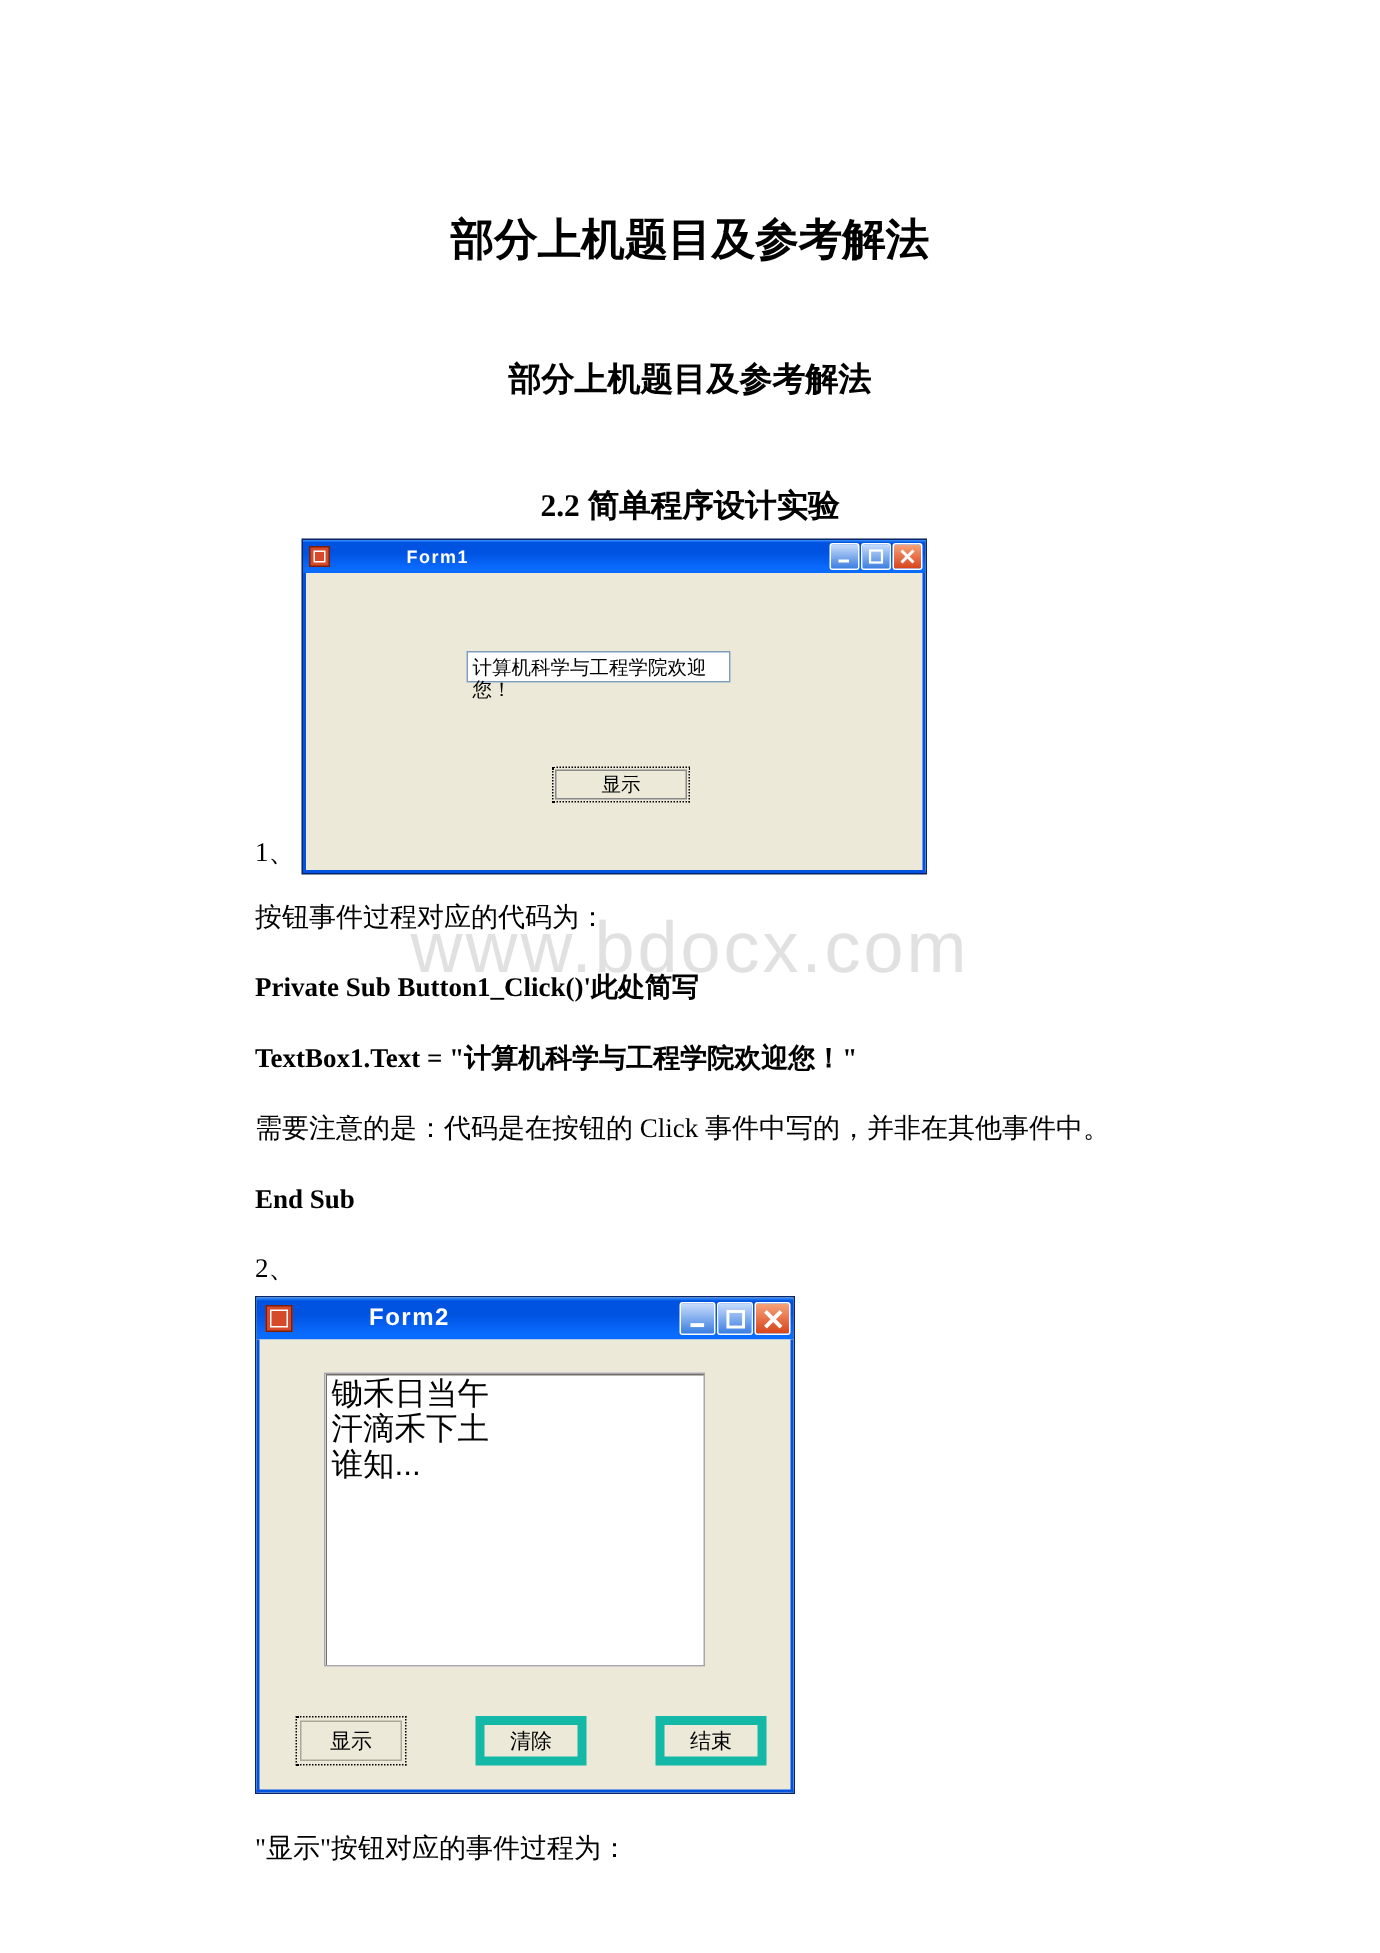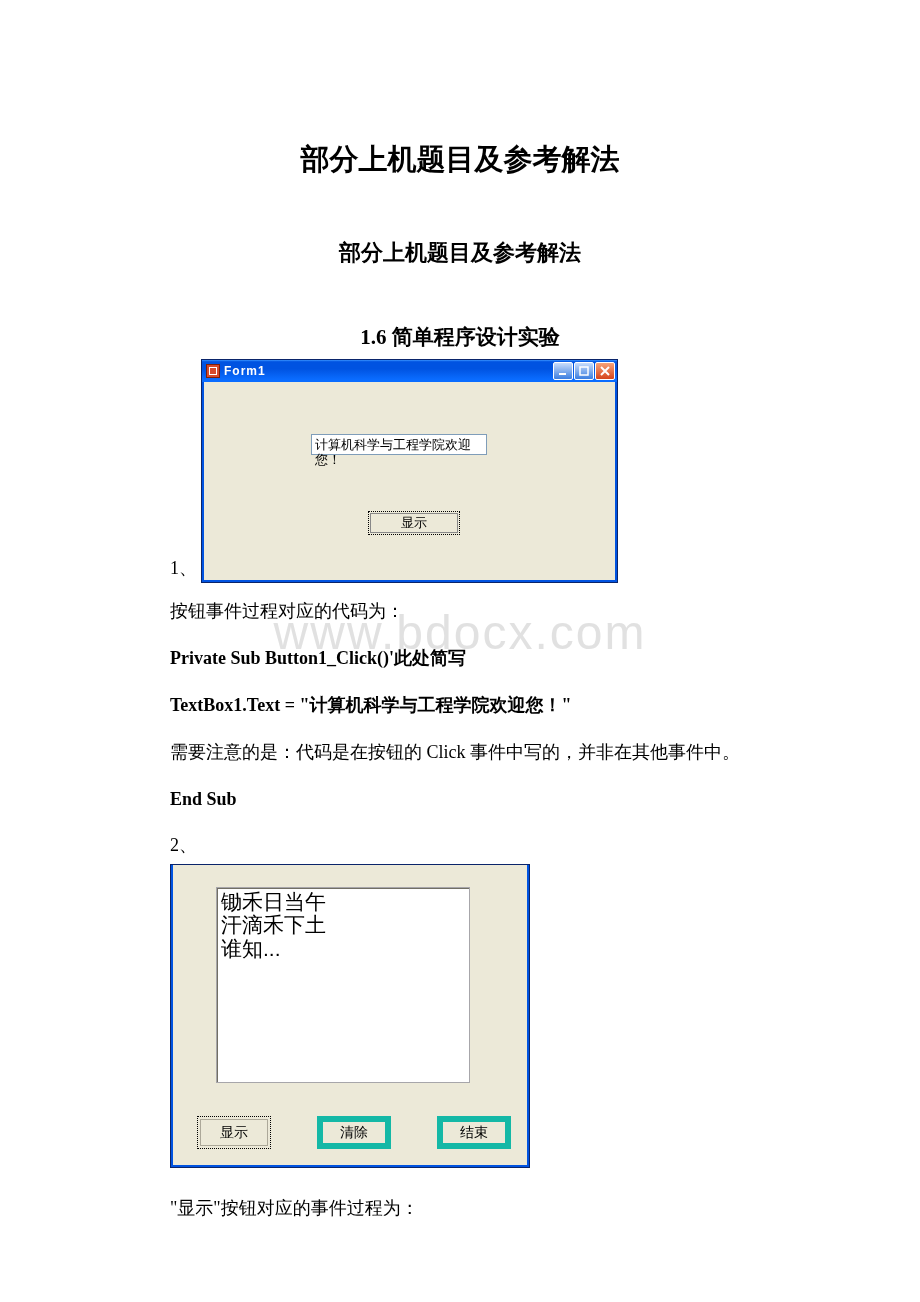--- a/index.html
+++ b/index.html
@@ -81,21 +81,21 @@
     border: 1px solid #7a1f0a;
     position: relative;
   }
   .xp-icon.big { width: 18px; height: 18px; }
   .xp-icon::after {
     content: "";
     position: absolute;
     left: 2px; top: 2px; right: 2px; bottom: 2px;
     border: 1px solid #fff;
   }
-  .xp-title-text { flex: 1; letter-spacing: 1px; }
+  .xp-title-text { flex: 1; letter-spacing: 1px; margin-left: 47px; }
   .xp-btns { display: flex; gap: 1px; }
   .xp-btn {
     width: 20px; height: 18px;
     background: linear-gradient(to bottom, #c9ddfb, #3b7ee0);
     border: 1px solid #fff;
     border-radius: 2px;
     display: flex; align-items: center; justify-content: center;
     color: #fff;
     font-family: Arial;
     font-size: 11px;
@@ -181,21 +181,21 @@
 </style>
 </head>
 <body>
 
 <div class="watermark">www.bdocx.com</div>
 
 <div class="content">
 
   <h1 class="title">部分上机题目及参考解法</h1>
   <h2 class="subtitle">部分上机题目及参考解法</h2>
-  <h3 class="section">1.6 简单程序设计实验</h3>
+  <h3 class="section">2.2 简单程序设计实验</h3>
 
   <div class="row1">
     <span class="numlabel">1、</span>
 
     <div class="xp-window form1">
       <div class="xp-titlebar">
         <span class="xp-icon"></span>
         <span class="xp-title-text">Form1</span>
         <div class="xp-btns">
           <div class="xp-btn">
@@ -224,20 +224,41 @@
 
   <div class="para">按钮事件过程对应的代码为：</div>
   <div class="para code"> Private Sub Button1_Click()'此处简写</div>
   <div class="para code"> TextBox1.Text = "计算机科学与工程学院欢迎您！"</div>
   <div class="para">需要注意的是：代码是在按钮的 Click 事件中写的，并非在其他事件中。</div>
   <div class="para code">End Sub</div>
   <div class="para">2、</div>
 
   
   <div class="xp-window form2">
+    <div class="xp-titlebar big">
+      <span class="xp-icon big"></span>
+      <span class="xp-title-text">Form2</span>
+      <div class="xp-btns">
+        <div class="xp-btn big">
+          <svg viewBox="0 0 10 10">
+              <rect x="1" y="7" width="7" height="2" fill="#fff"></rect>
+            </svg>
+        </div>
+        <div class="xp-btn big">
+          <svg viewBox="0 0 10 10">
+              <rect x="1" y="1" width="8" height="8" fill="none" stroke="#fff" stroke-width="1.5"></rect>
+            </svg>
+        </div>
+        <div class="xp-btn big close">
+          <svg viewBox="0 0 10 10">
+              <path d="M1 1 L9 9 M9 1 L1 9" stroke="#fff" stroke-width="2"></path>
+            </svg>
+        </div>
+      </div>
+    </div>
     <div class="xp-client">
       <div class="textarea">锄禾日当午
 汗滴禾下土
 谁知...</div>
       <div class="btn-row">
         <div class="btn focus">
           <div class="inner">显示</div>
         </div>
         <div class="btn">清除</div>
         <div class="btn">结束</div>

